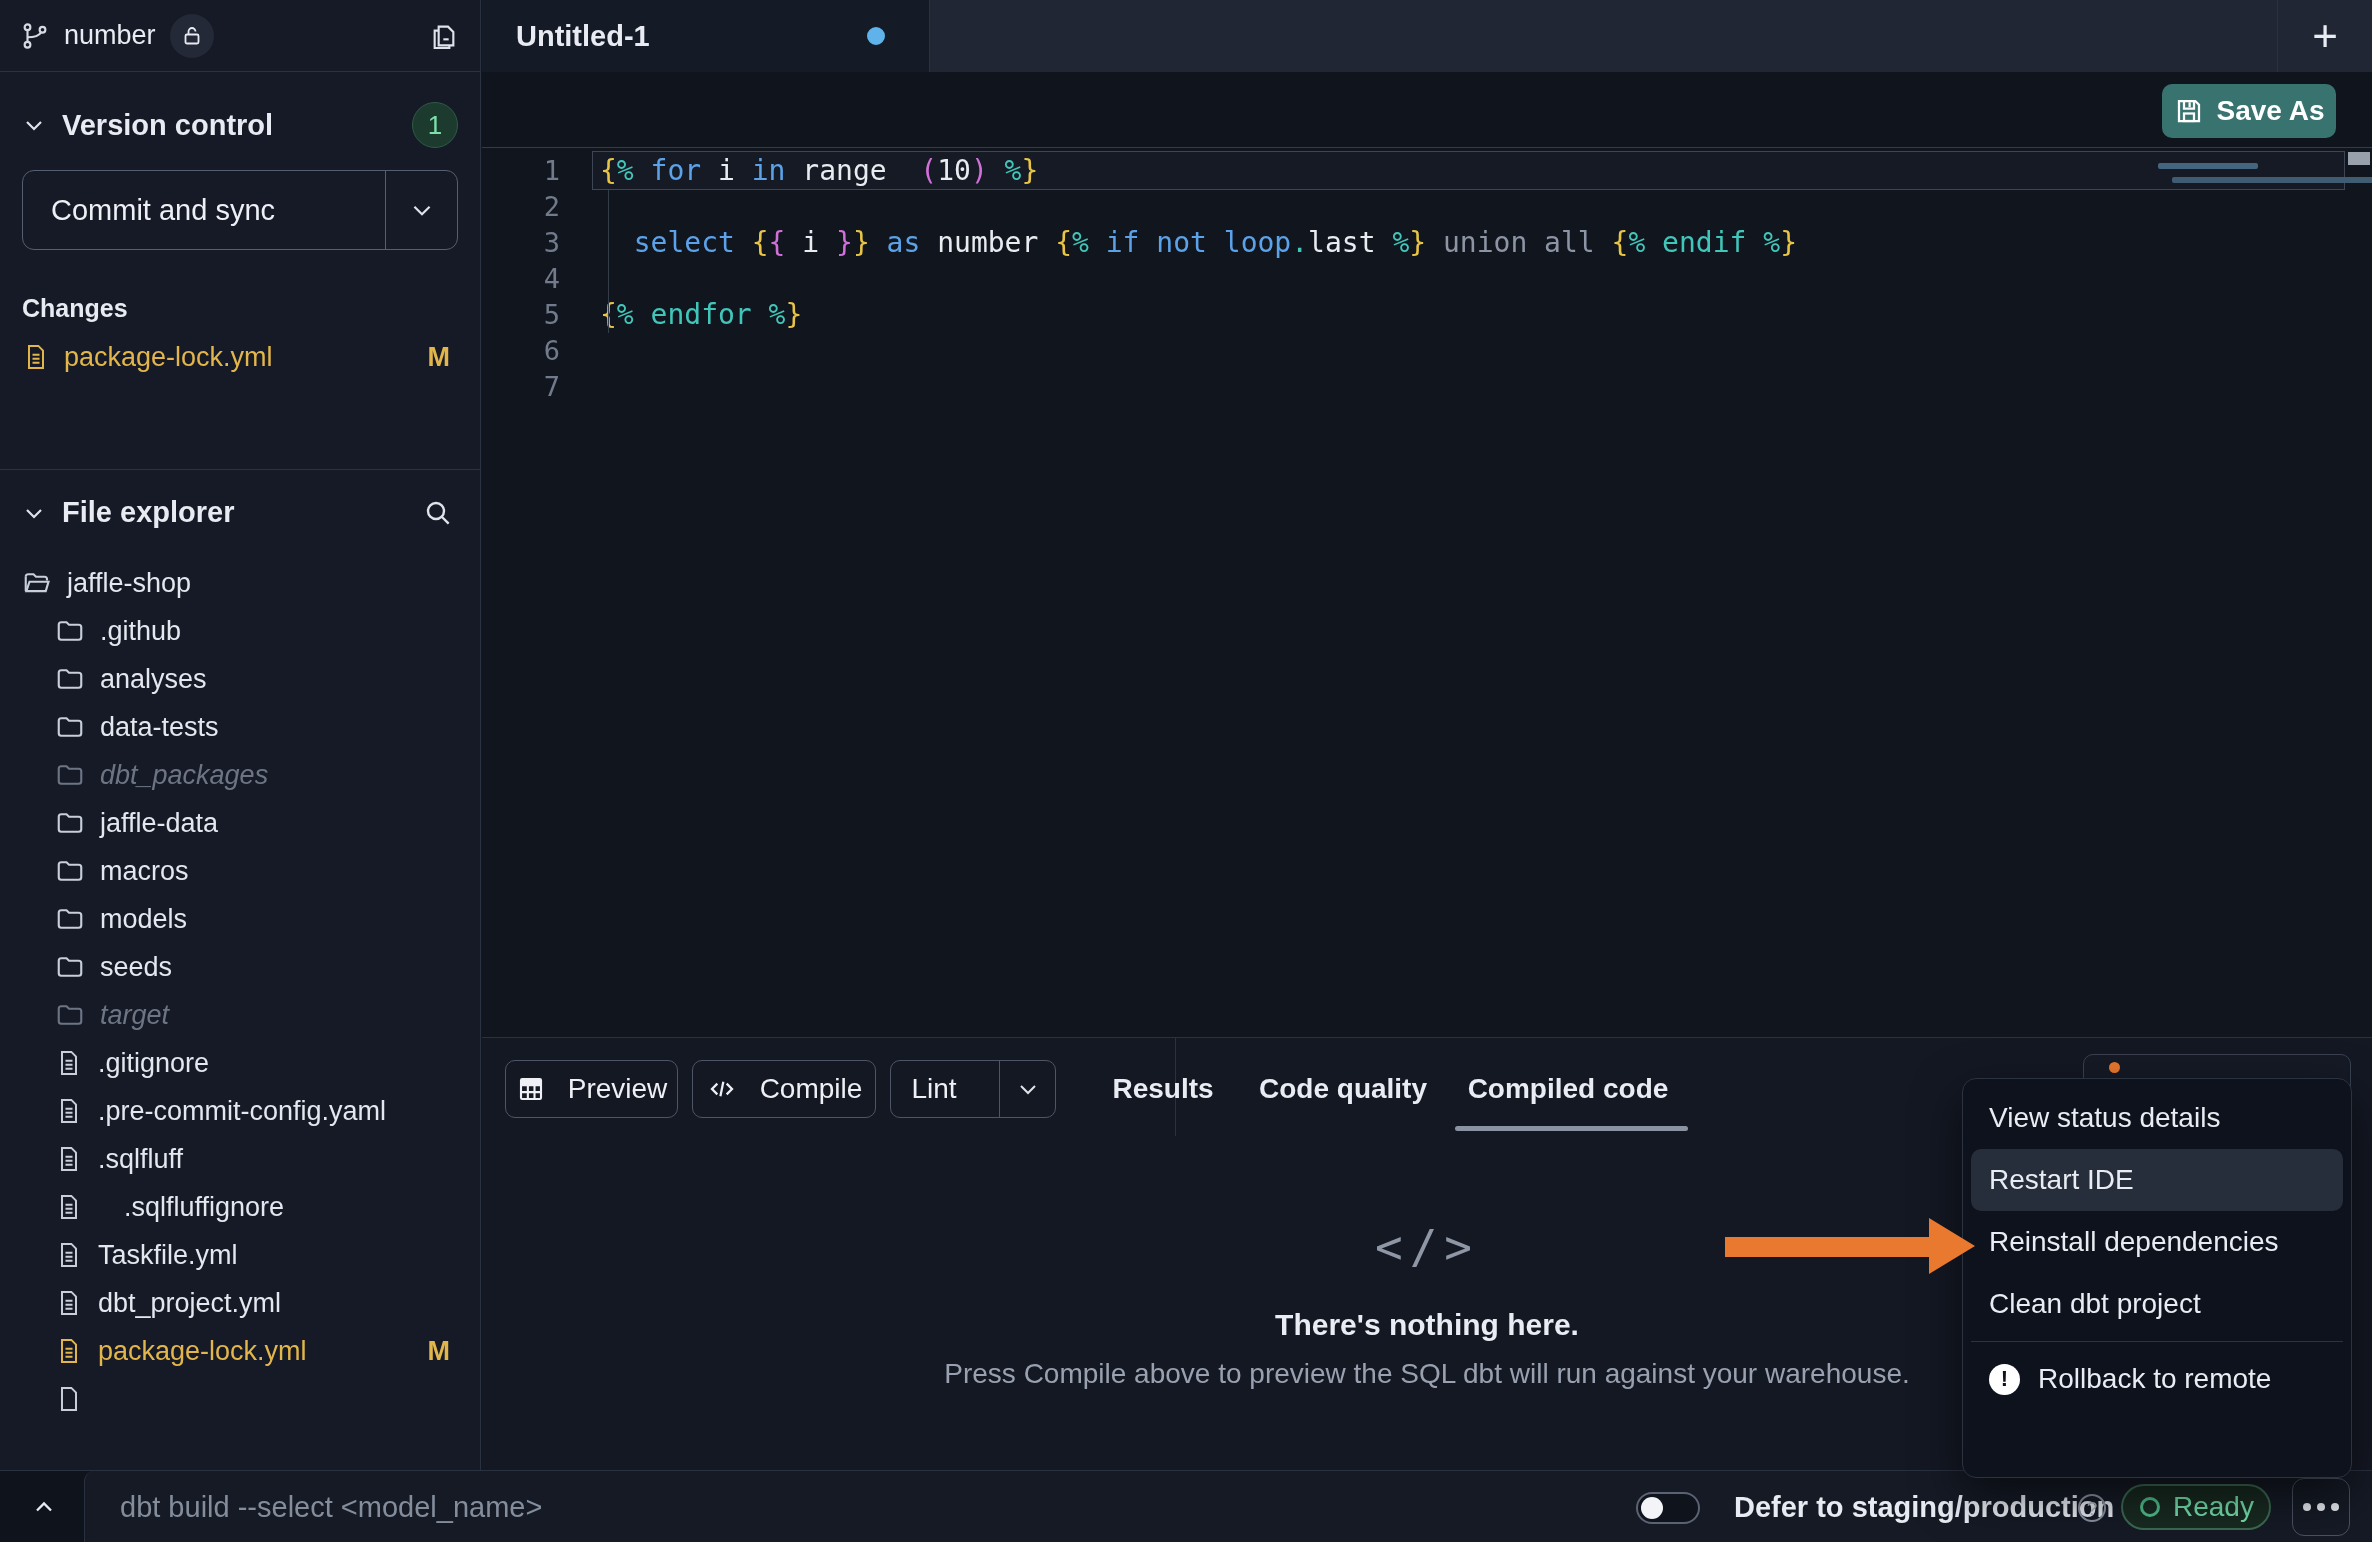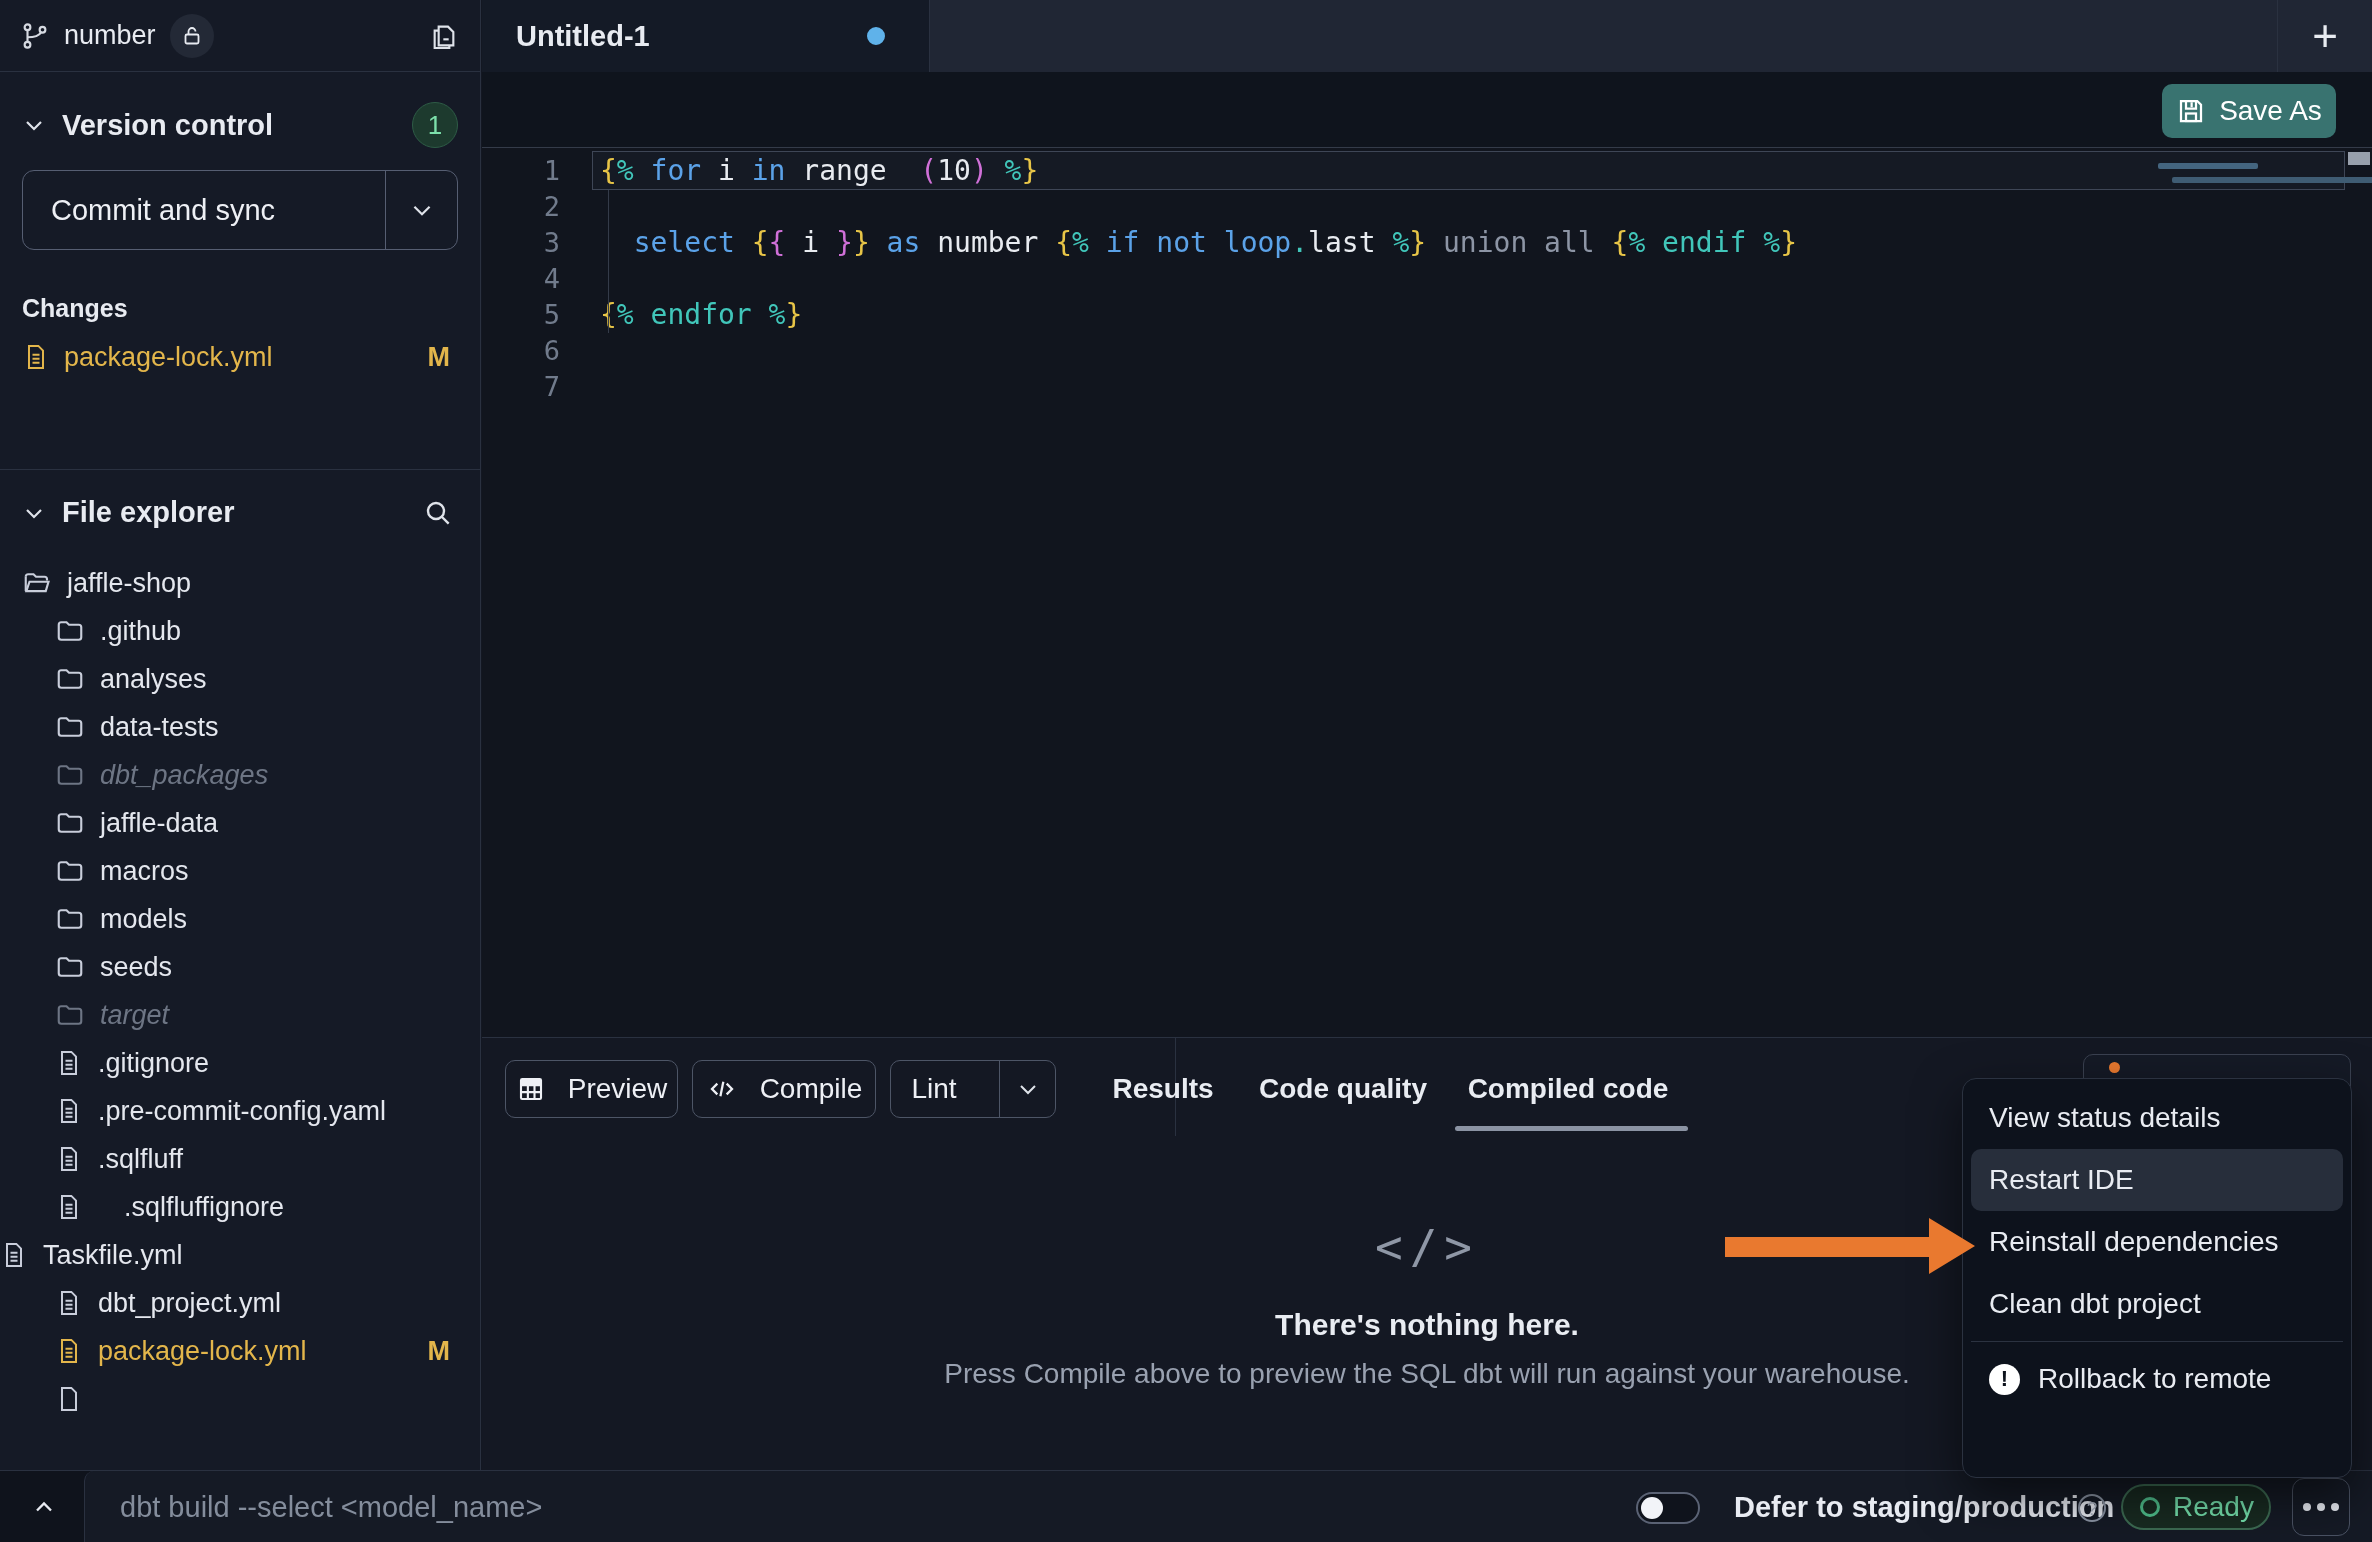--- a/index.html
+++ b/index.html
@@ -36,21 +36,21 @@
 
   
   #tabbar { position:absolute; left:482px; top:0; width:1890px; height:72px; background:#202634; }
   #active-tab { position:absolute; left:0; top:0; width:448px; height:72px; background:#141a26; border-right:1px solid #2a3140; display:flex; align-items:center; padding:0 44px 0 34px; }
   #active-tab .tab-title { font-size:29px; font-weight:700; }
   #tab-dot { margin-left:auto; width:12px; height:12px; border:9px solid #5fb2ea; border-radius:50%; }
   #new-tab { position:absolute; right:0; top:0; width:95px; height:72px; border-left:1px solid #2a3140; display:flex; align-items:center; justify-content:center; font-size:44px; font-weight:300; color:#e8ebf1; }
 
   
   #editor-header { position:absolute; left:482px; top:72px; width:1890px; height:76px; background:#0f141d; border-bottom:1px solid #343b49; }
-  #save-as { position:absolute; left:1680px; top:12px; width:174px; height:54px; background:#397370; border-radius:10px; display:flex; align-items:center; justify-content:center; gap:13px; font-size:28px; font-weight:400; color:#fff; }
+  #save-as { position:absolute; left:1680px; top:12px; width:174px; height:54px; background:#397370; border-radius:10px; display:flex; align-items:center; justify-content:center; gap:13px; font-size:28px; font-weight:700; color:#fff; }
   #editor { position:absolute; left:482px; top:148px; width:1890px; height:889px; background:#11151e; overflow:hidden; }
   #gutter { position:absolute; left:0; top:5px; width:110px; }
   .gutter-num { height:36px; line-height:36px; text-align:right; padding-right:32px; font-family:"DejaVu Sans Mono",monospace; font-size:27px; color:#717b8c; }
   #active-line-box { position:absolute; left:110px; top:3px; right:27px; height:39px; border:1px solid #3e4656; background:#151a24; }
   #code-lines { position:absolute; left:118px; top:5px; right:0; }
   .code-line { height:36px; line-height:36px; font-family:"DejaVu Sans Mono",monospace; font-size:28px; white-space:pre; }
   .tk-y{color:var(--c-y)} .tk-t{color:var(--c-t)} .tk-b{color:var(--c-b)} .tk-w{color:var(--c-w)} .tk-p{color:var(--c-p)} .tk-g{color:var(--c-g)}
   #indent-guide { position:absolute; left:126px; top:42px; width:1px; height:143px; background:#343b49; }
   .mini1 { position:absolute; left:1676px; top:15px; width:100px; height:6px; background:#44657f; border-radius:2px; }
   .mini2 { position:absolute; left:1690px; top:29px; width:205px; height:6px; background:#3f5c73; border-radius:2px; }
@@ -291,21 +291,21 @@
           </div>
           <div class="tree-row" style="padding-left: 55px; gap: 26px;">
             <span class="ticon">
   <svg width="28" height="28" viewBox="0 0 24 24" fill="none" stroke="currentColor" stroke-width="1.7">
                 <path d="M6 2.5h8l4 4V21.5H6z"></path>
                 <path d="M9 10h6M9 13.5h6M9 17h6"></path>
               </svg>
 </span>
             <span class="tlabel">.sqlfluffignore</span>
           </div>
-          <div class="tree-row" style="">
+          <div class="tree-row" style="padding-left: 55px;">
             <span class="ticon">
   <svg width="28" height="28" viewBox="0 0 24 24" fill="none" stroke="currentColor" stroke-width="1.7">
                 <path d="M6 2.5h8l4 4V21.5H6z"></path>
                 <path d="M9 10h6M9 13.5h6M9 17h6"></path>
               </svg>
 </span>
             <span class="tlabel">Taskfile.yml</span>
           </div>
           <div class="tree-row" style="padding-left: 55px;">
             <span class="ticon">

